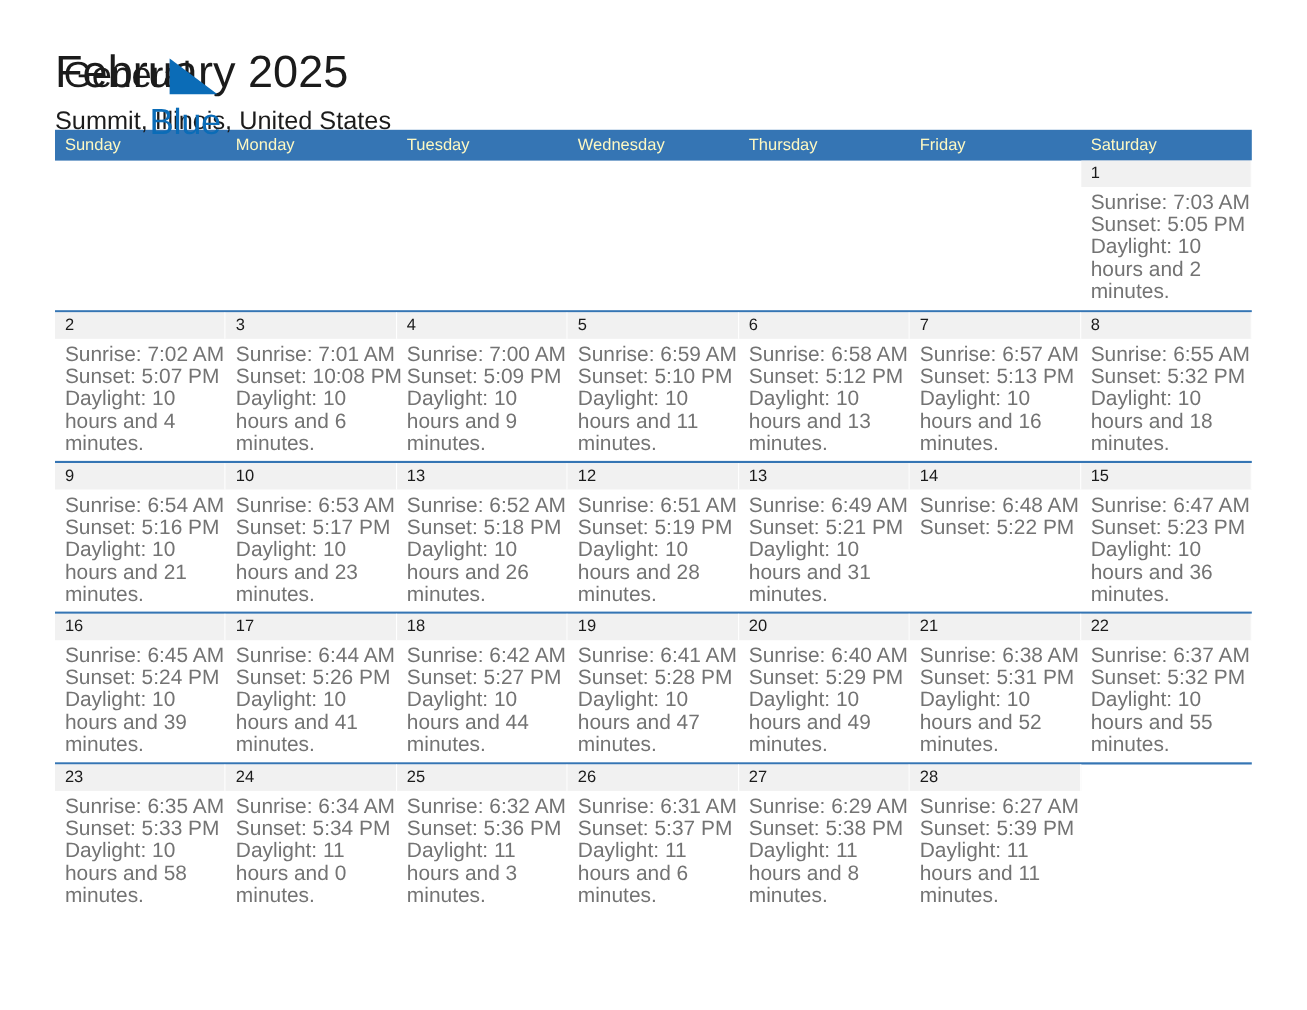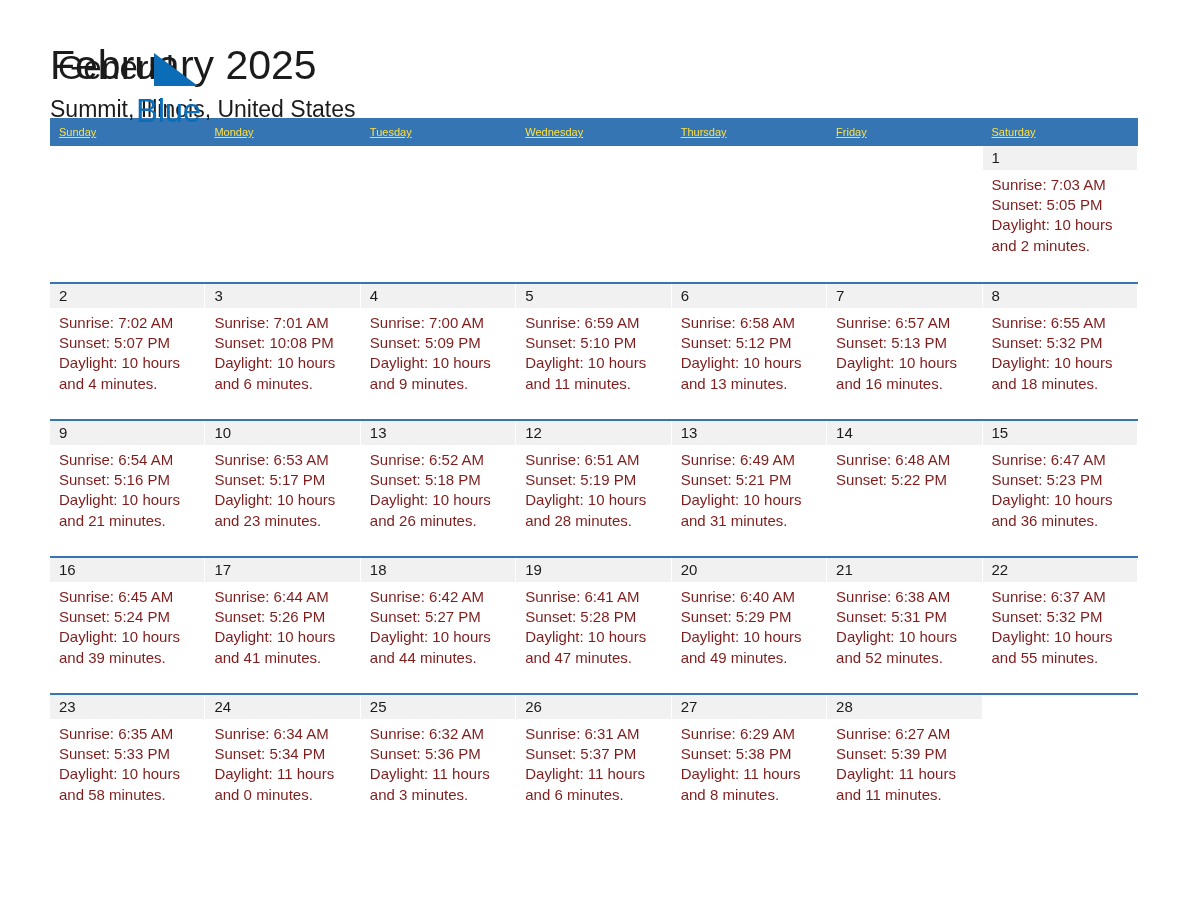--- a/index.html
+++ b/index.html
@@ -89,28 +89,27 @@
     width: 1088px;
     margin-top: 6px;
   }
   .weekday-header {
     display: flex;
     background: #3575b4;
     height: 28px;
   }
   .weekday-cell {
     flex: 1 1 0;
-    color: #fde047;
-    font-size: 11px;
+    color: #fef9c3;
+    font-size: 15px;
     line-height: 28px;
     padding-left: 9px;
     box-sizing: border-box;
     white-space: nowrap;
     overflow: hidden;
-    text-decoration: underline;
   }
 
   .week-row {
     border-top: 2px solid #3575b4;
     display: flex;
     position: relative;
   }
   .week-row.first { border-top: none; }
 
   .day-cell {
@@ -128,23 +127,23 @@
     background: #f1f1f1;
     padding-left: 9px;
     box-sizing: border-box;
     border-right: 1px solid #ffffff;
     white-space: nowrap;
   }
   .day-cell.blank .daynum { background: transparent; border-right: none; }
 
   .day-cell .details {
     padding: 5px 9px 0 9px;
-    font-size: 15px;
+    font-size: 19px;
     line-height: 20.2px;
-    color: #7f1d1d;
+    color: #737373;
   }
   .day-cell .details div { white-space: nowrap; }
   .day-cell .details .daylight { white-space: normal; }
 
   .week-row.r1 { height: 136px; }
   .week-row.r2,
   .week-row.r3,
   .week-row.r4 { height: 135px; }
   .week-row.r5 { height: 128px; }
 </style>

